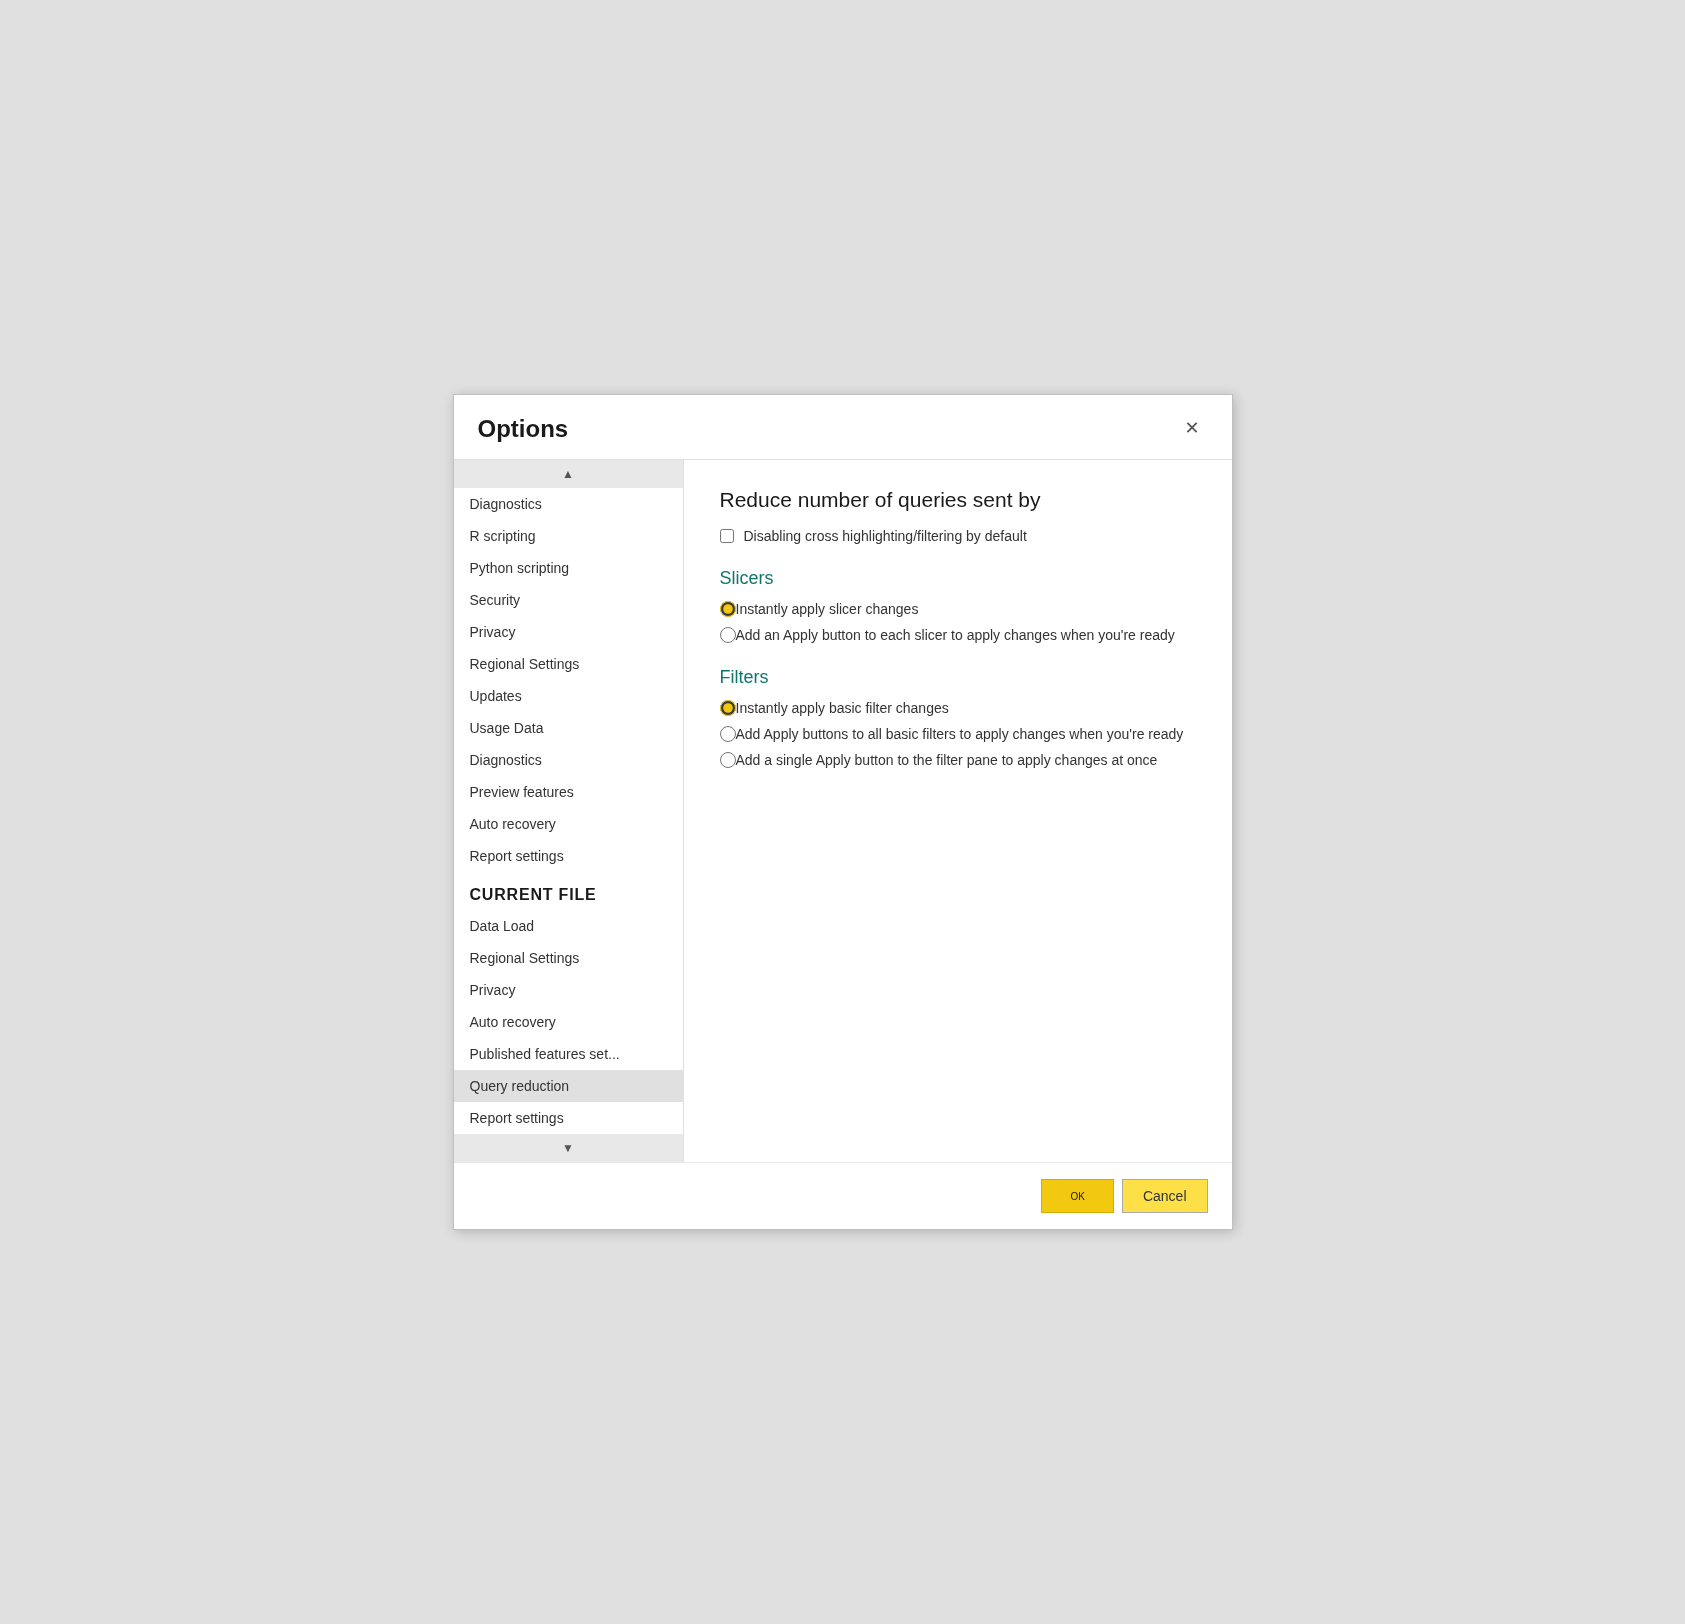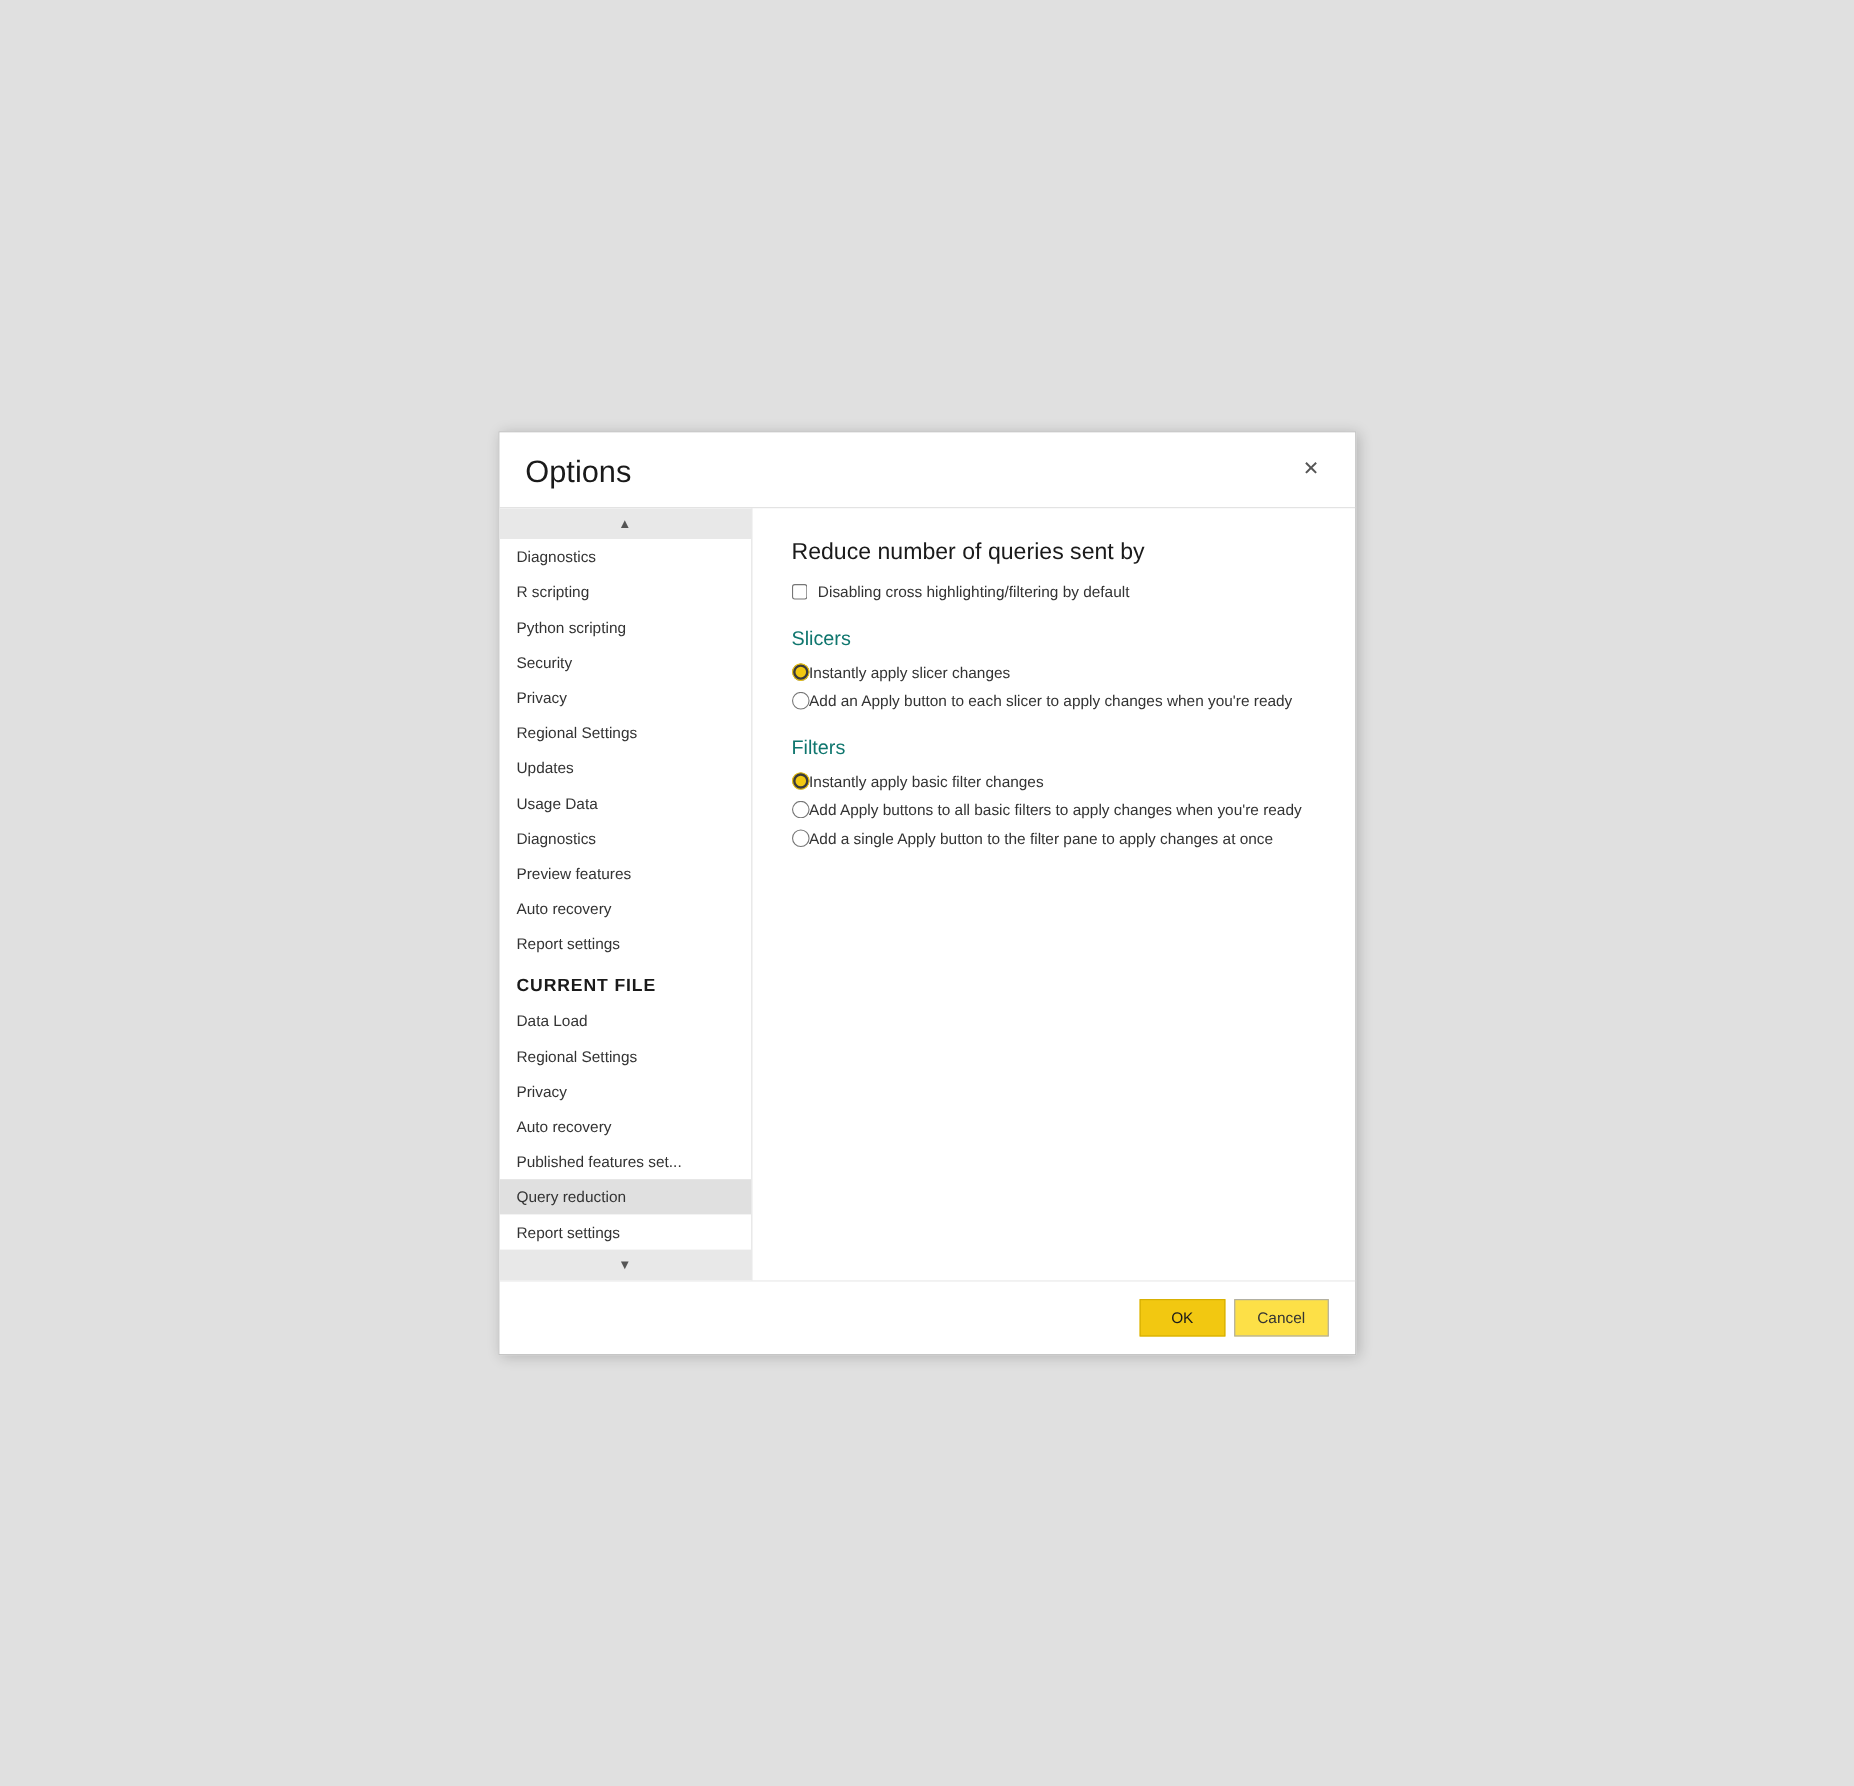--- a/index.html
+++ b/index.html
@@ -21,22 +21,22 @@
       flex-direction: column;
       position: relative;
     }
     .dialog-header {
       padding: 20px 24px 8px 24px;
       display: flex;
       justify-content: space-between;
       align-items: flex-start;
     }
     .dialog-title {
-      font-size: 28px;
-      font-weight: 400;
+      font-size: 24px;
+      font-weight: 700;
       color: #1a1a1a;
       text-align: right;
     }
     .close-btn {
       background: none;
       border: none;
       cursor: pointer;
       font-size: 18px;
       color: #555;
       padding: 4px 8px;
@@ -147,21 +147,21 @@
       display: flex;
       justify-content: flex-end;
       gap: 8px;
       border-top: 1px solid #e8e8e8;
     }
     .btn-ok {
       background: #f2c811;
       border: 1px solid #d4ad00;
       color: #1a1a1a;
       padding: 8px 28px;
-      font-size: 14px;
+      font-size: 10px;
       cursor: pointer;
       font-weight: 500;
     }
     .btn-cancel {
       background: #fde047;
       border: 1px solid #aaa;
       color: #333;
       padding: 8px 20px;
       font-size: 14px;
       cursor: pointer;

